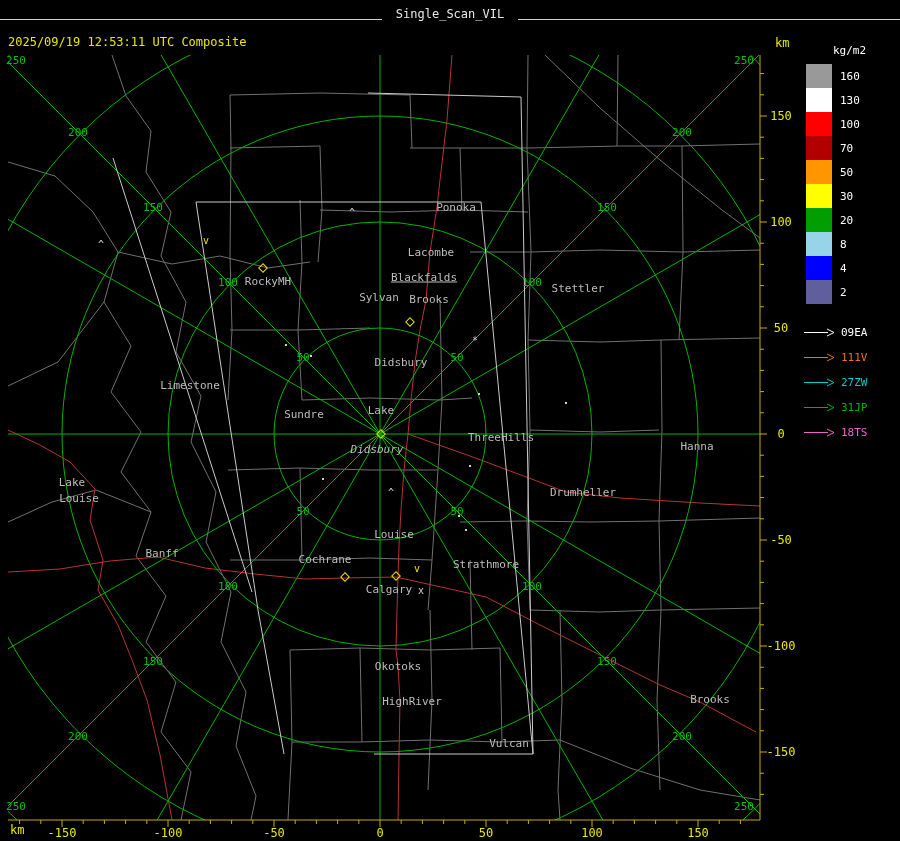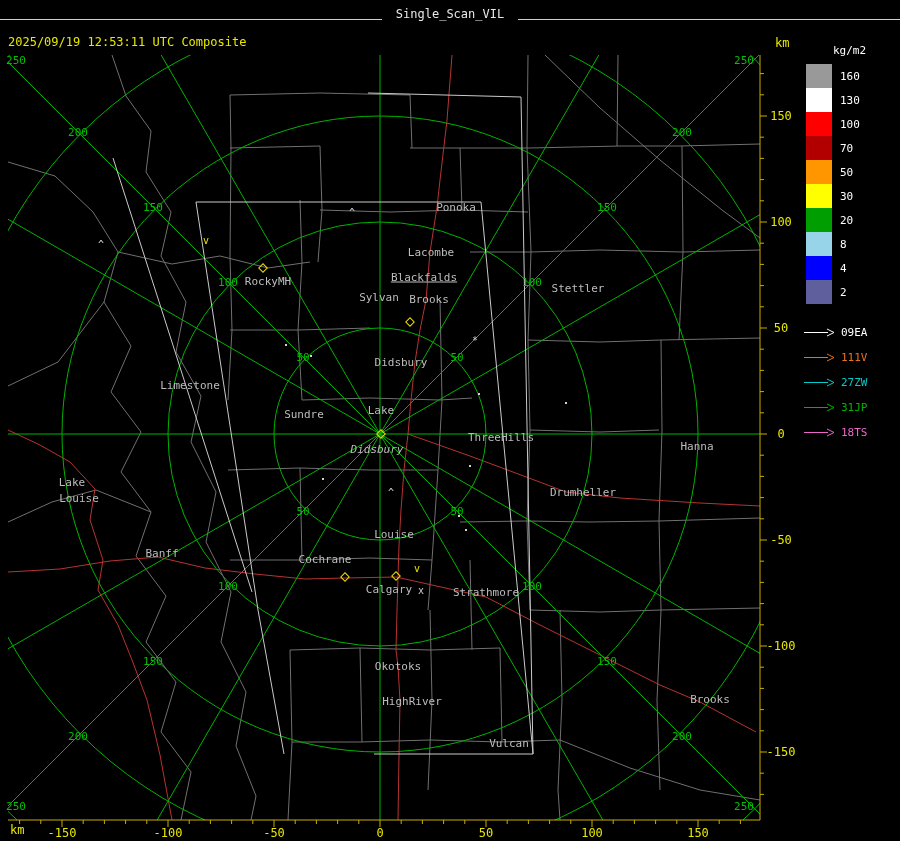--- a/index.html
+++ b/index.html
@@ -239,21 +239,21 @@
     <div class="city-label" style="left: 377px; top: 449px; font-style: italic;">Didsbury</div>
     <div class="city-label" style="left: 501px; top: 437px;">ThreeHills</div>
     <div class="city-label" style="left: 697px; top: 446px;">Hanna</div>
     <div class="city-label" style="left: 72px; top: 482px;">Lake</div>
     <div class="city-label" style="left: 79px; top: 498px;">Louise</div>
     <div class="city-label" style="left: 583px; top: 492px;">Drumheller</div>
     <div class="city-label" style="left: 162px; top: 553px;">Banff</div>
     <div class="city-label" style="left: 394px; top: 534px;">Louise</div>
     <div class="city-label" style="left: 325px; top: 559px;">Cochrane</div>
     <div class="city-label" style="left: 389px; top: 589px;">Calgary</div>
-    <div class="city-label" style="left: 486px; top: 592px;">Strathmore</div>
+    <div class="city-label" style="left: 486px; top: 564px;">Strathmore</div>
     <div class="city-label" style="left: 398px; top: 666px;">Okotoks</div>
     <div class="city-label" style="left: 412px; top: 701px;">HighRiver</div>
     <div class="city-label" style="left: 710px; top: 699px;">Brooks</div>
     <div class="city-label" style="left: 509px; top: 743px;">Vulcan</div>
     <div class="ring-label" style="left: 303px; top: 357px;">50</div>
     <div class="ring-label" style="left: 228px; top: 282px;">100</div>
     <div class="ring-label" style="left: 153px; top: 207px;">150</div>
     <div class="ring-label" style="left: 78px; top: 132px;">200</div>
     <div class="ring-label" style="left: 16px; top: 60px;">250</div>
     <div class="ring-label" style="left: 457px; top: 357px;">50</div>

